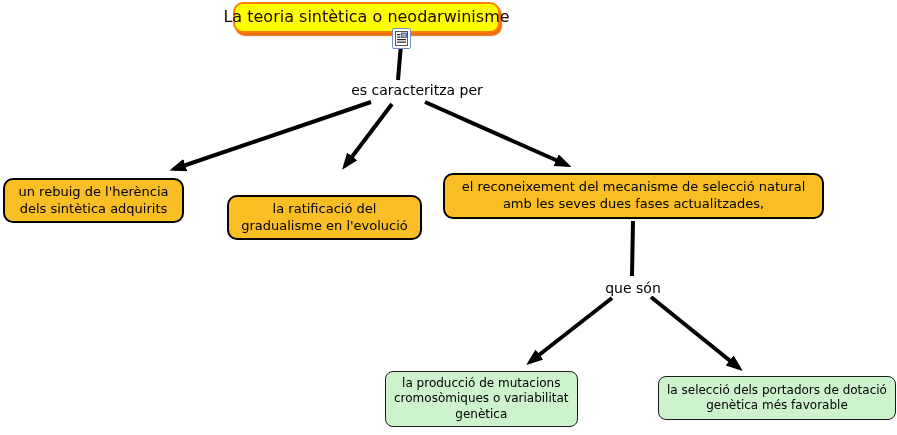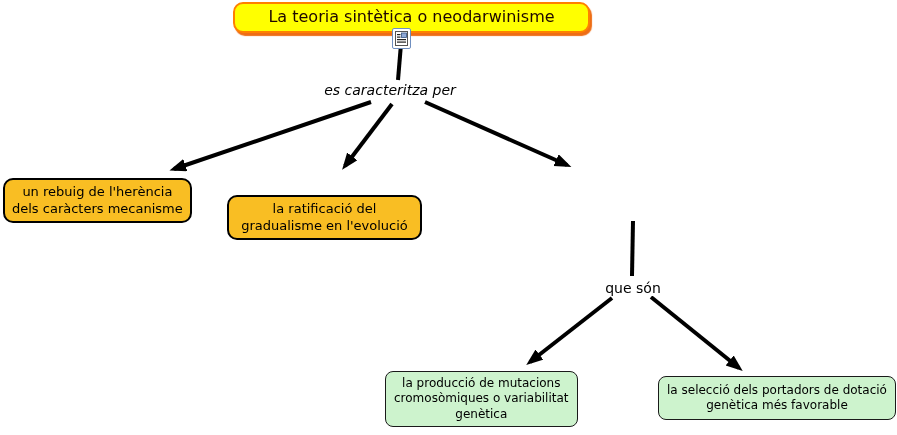--- a/index.html
+++ b/index.html
@@ -6,21 +6,21 @@
   .canvas{
     position:relative;width:897px;height:435px;background:#ffffff;overflow:hidden;
     font-family:"DejaVu Sans","Liberation Sans",sans-serif;color:#000;
   }
   .edges{position:absolute;left:0;top:0;width:897px;height:435px;}
   .node{
     position:absolute;display:flex;align-items:center;justify-content:center;
     text-align:center;white-space:pre;line-height:1.28;box-sizing:border-box;
   }
   .node-root{
-    left:233px;top:2px;width:357px;height:31px;
+    left:233px;top:2px;width:267px;height:31px;
     background:#FFFF00;border:2px solid #FF8000;border-radius:10px;
     box-shadow:2px 3px 1px #EE6D15;
     font-size:16px;color:#1F0700;z-index:2;
   }
   .node-branch{
     background:#F9BE23;border:2px solid #000000;border-radius:10px;
     font-size:13px;padding:4px 7px;z-index:2;
   }
   .node-branch-1{left:3px;top:178px;min-width:181px;min-height:45px;}
   .node-branch-2{left:227px;top:176px;min-width:195px;min-height:45px;margin-top:19px;}
@@ -28,21 +28,21 @@
   .node-leaf{
     background:#CDF3CD;border:1px solid #1A1A1A;border-radius:8px;
     font-size:12px;padding:4px 8px;z-index:2;
   }
   .node-leaf-1{left:385px;top:371px;min-width:190px;min-height:56px;}
   .node-leaf-2{left:658px;top:376px;min-width:226px;min-height:44px;}
   .edge-label{
     position:absolute;transform:translate(-50%,-50%);
     background:#ffffff;padding:0 3px;font-size:14px;z-index:1;white-space:pre;
   }
-  .edge-label-1{left:390px;top:90px;font-style:italic;}
+  .edge-label-1{left:417px;top:90px;}
   .edge-label-2{left:633px;top:288px;text-align:right;}
   .resource-icon{
     position:absolute;left:392px;top:28px;width:17px;height:19px;
     background:#ffffff;border:1px solid #6F8FC0;border-radius:2px;
     display:flex;align-items:center;justify-content:center;z-index:3;
   }
 </style>
 </head>
 <body>
 
@@ -77,28 +77,32 @@
       <rect x="2" y="10.5" width="9" height="1.2" fill="#222222"></rect>
     </svg>
   </div>
 
   <div class="edge-label edge-label-1">es caracteritza per</div>
 
   <div class="edge-label edge-label-2">que són</div>
 
   <div class="node node-branch node-branch-1">
     <span>un rebuig de l'herència
-dels caràcters mecanisme</span>
+dels sintètica adquirits</span>
   </div>
 
   <div class="node node-branch node-branch-2">
     <span>la ratificació del
 gradualisme en l'evolució</span>
   </div>
 
+  <div class="node node-branch node-branch-3">
+    <span>el reconeixement del mecanisme de selecció natural
+amb les seves dues fases actualitzades,</span>
+  </div>
 
   <div class="node node-leaf node-leaf-2">
     <span>la selecció dels portadors de dotació
 genètica més favorable</span>
   </div>
 
   <div class="node node-leaf node-leaf-1">
     <span>la producció de mutacions
 cromosòmiques o variabilitat
 genètica</span>

